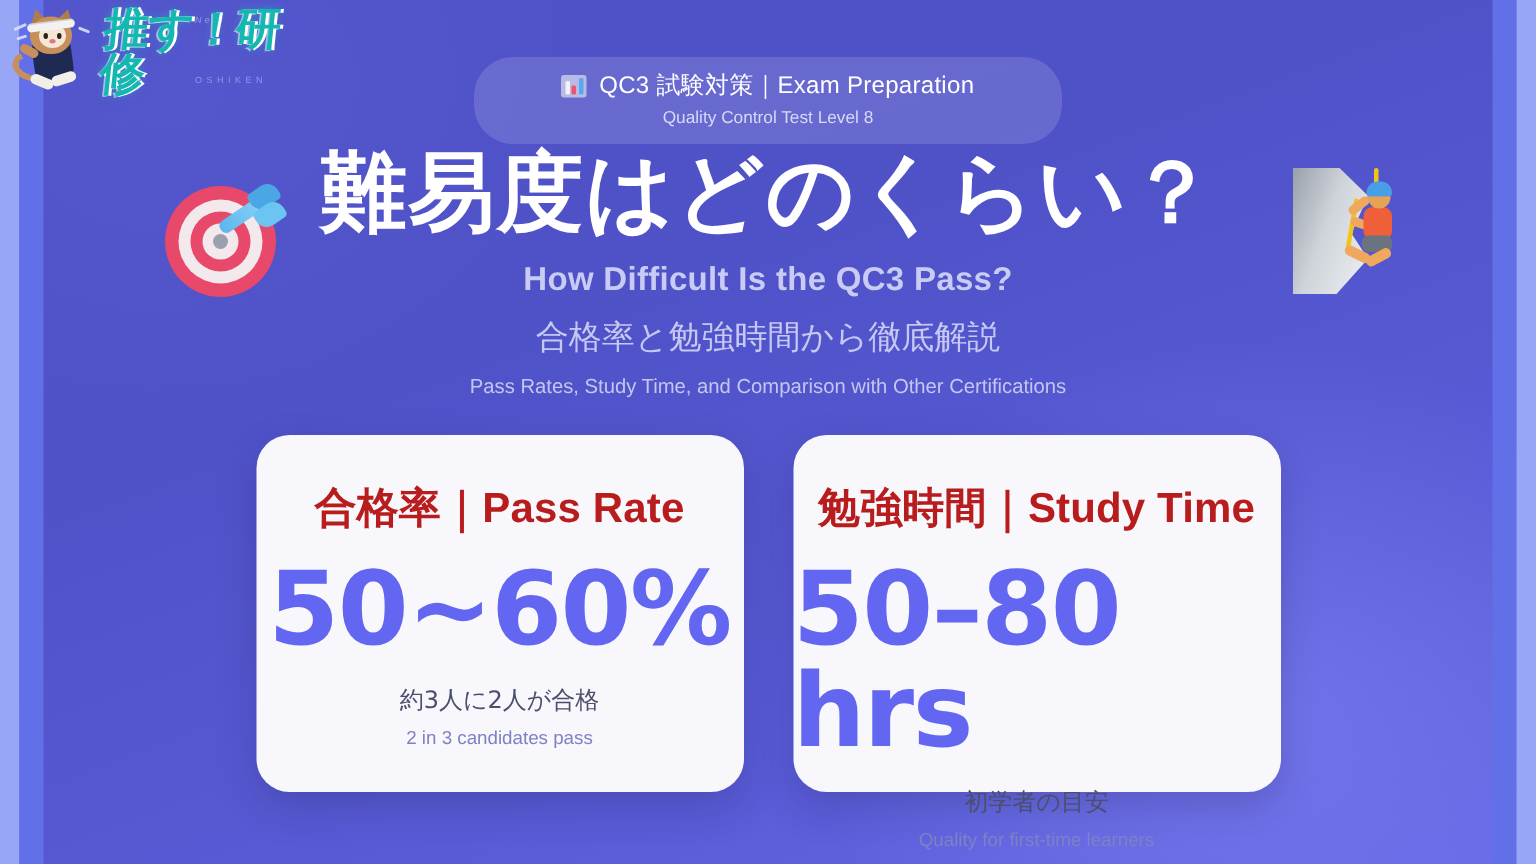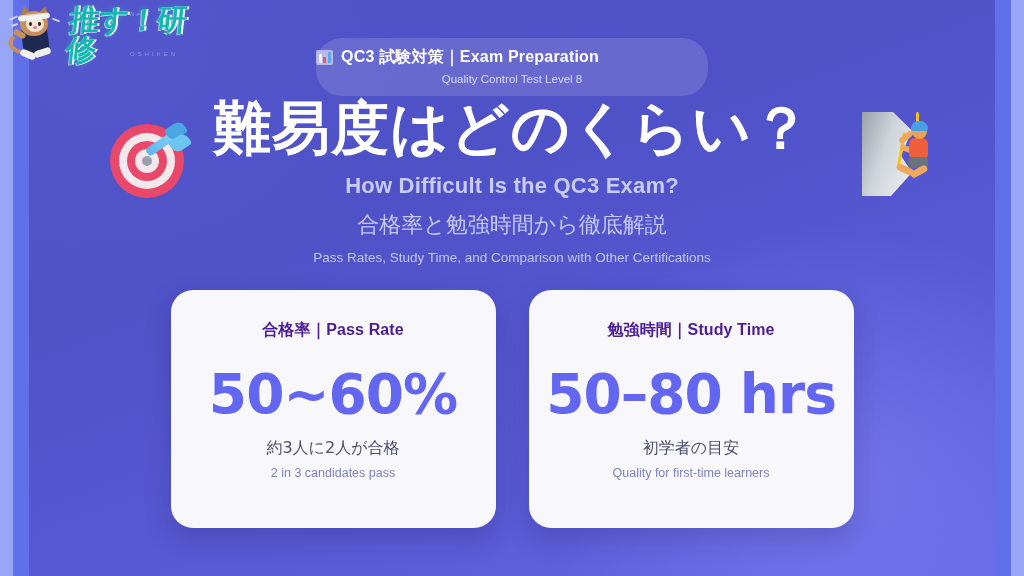--- a/index.html
+++ b/index.html
@@ -93,22 +93,22 @@
   .speed.s3{left:44px;top:14px;width:8px;height:2px;transform:rotate(22deg);}
 
   
   .badge{
     position:absolute;left:50%;transform:translateX(-50%);top:38px;
     width:392px;padding:9px 0 11px;border-radius:26px;
     background:rgba(255,255,255,.14);
     text-align:center;z-index:5;
   }
   .badge-main{
-    font-size:16px;font-weight:bold;color:#ffffff;letter-spacing:.2px;
-    display:flex;align-items:center;justify-content:flex-start;gap:8px;
+    font-size:16px;font-weight:normal;color:#ffffff;letter-spacing:.2px;
+    display:flex;align-items:center;justify-content:center;gap:8px;
   }
   .badge-sub{margin-top:5px;font-size:11.5px;color:#d8d9f6;font-weight:normal;}
   .ico-chart{display:inline-block;width:17px;height:15px;position:relative;
     background:#b9bbe6;border-radius:2px;}
   .ico-chart i{position:absolute;bottom:2px;width:3px;border-radius:1px;display:block;}
   .ico-chart i:nth-child(1){left:2.5px;height:9px;background:#f1f2fa;}
   .ico-chart i:nth-child(2){left:7px;height:6px;background:#e8556d;}
   .ico-chart i:nth-child(3){left:11.5px;height:11px;background:#5aa9f0;}
 
   
@@ -173,24 +173,24 @@
   .cards{
     position:absolute;top:290px;left:0;right:0;
     display:flex;justify-content:center;gap:33px;z-index:5;
   }
   .card{
     width:325px;height:238px;background:#f7f7fc;border-radius:22px;
     box-shadow:0 10px 26px rgba(26,26,80,.22);
     display:flex;flex-direction:column;align-items:center;
     padding-top:30px;box-sizing:border-box;
   }
-  .card-title{font-size:16px;font-weight:bold;color:#4c1d95;letter-spacing:.1px;}
+  .card-title{font-size:28px;font-weight:bold;color:#b91c1c;letter-spacing:.1px;}
   .card-value{
-    font-size:55px;font-weight:bold;color:#6366f1;line-height:1;
-    margin-top:26px;letter-spacing:-1px;
+    font-size:68px;font-weight:bold;color:#6366f1;line-height:1;
+    margin-top:15px;letter-spacing:-1px;
     font-family:"DejaVu Sans",sans-serif;
   }
   .card-note-ja{margin-top:16px;font-size:16px;color:#4b4f6b;
     font-family:"DejaVu Sans",sans-serif;}
   .card-note-en{margin-top:7px;font-size:12.5px;color:#7e81c4;}
 </style>
 </head>
 <body>
 
 <div class="stage">
@@ -260,21 +260,21 @@
       <span class="climber-limb cl-arm2"></span>
     <span class="climber-torso"></span>
     <span class="climber-short"></span>
     <span class="climber-limb cl-leg1"></span>
       <span class="climber-limb cl-leg2"></span>
     <span class="climber-head"></span>
     <span class="climber-cap"></span>
   </div>
 
   <div class="h1">難易度はどのくらい？</div>
-  <div class="h2">How Difficult Is the QC3 Exam?</div>
+  <div class="h2">How Difficult Is the QC3 Pass?</div>
   <div class="h3">合格率と勉強時間から徹底解説</div>
   <div class="h4">Pass Rates, Study Time, and Comparison with Other Certifications</div>
 
   <div class="cards">
 
     <div class="card">
       <div class="card-title">合格率｜Pass Rate</div>
       <div class="card-value">50~60%</div>
       <div class="card-note-ja">約3人に2人が合格</div>
       <div class="card-note-en">2 in 3 candidates pass</div>

